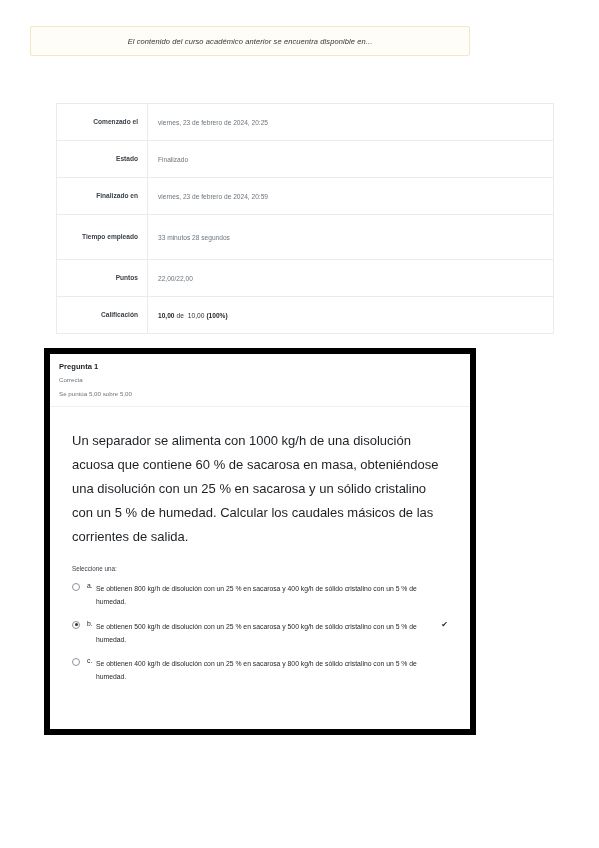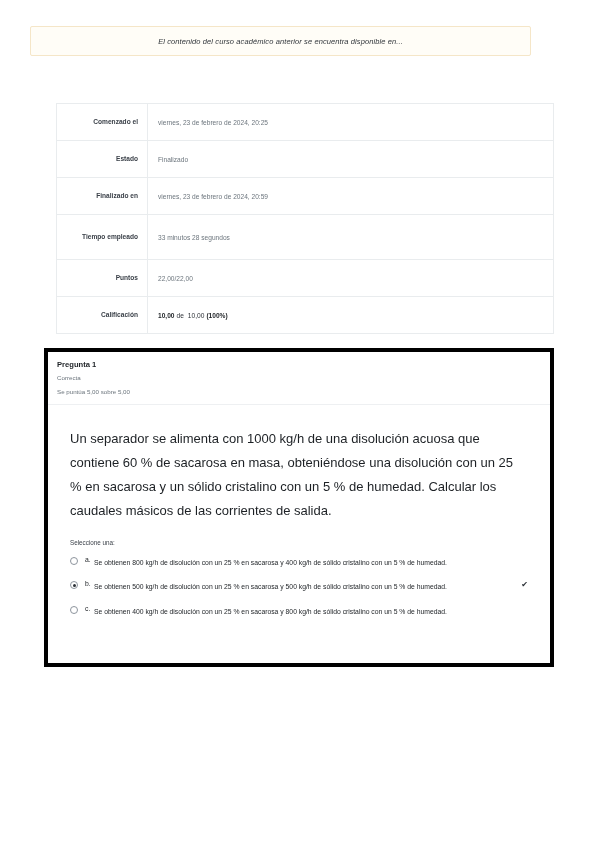--- a/index.html
+++ b/index.html
@@ -14,21 +14,21 @@
     color: #1d2125;
     overflow: hidden;
     position: relative;
   }
 
   
   .notice-banner {
     position: absolute;
     left: 30px;
     top: 26px;
-    width: 501px;
+    width: 440px;
     height: 30px;
     box-sizing: border-box;
     border: 1px solid #f5e6c8;
     background: #fffdf7;
     border-radius: 2px;
     display: flex;
     align-items: center;
     justify-content: center;
   }
   .notice-text {
@@ -90,24 +90,24 @@
   }
   .summary-value.strong .muted {
     font-weight: normal;
     color: #2b3036;
     padding: 0 2px;
   }
 
   
   .question-card {
     margin-top: 14px;
-    border: 4px solid #000000;
+    border: 6px solid #000000;
     background: #fff;
     box-sizing: border-box;
-    width: 510px;
+    width: 432px;
   }
   .q-head {
     padding: 8px 9px 9px 9px;
     border-bottom: 1px solid #eef0f2;
   }
   .q-title {
     font-size: 7.6px;
     font-weight: bold;
     color: #1d2125;
     margin: 0 0 5px 0;

